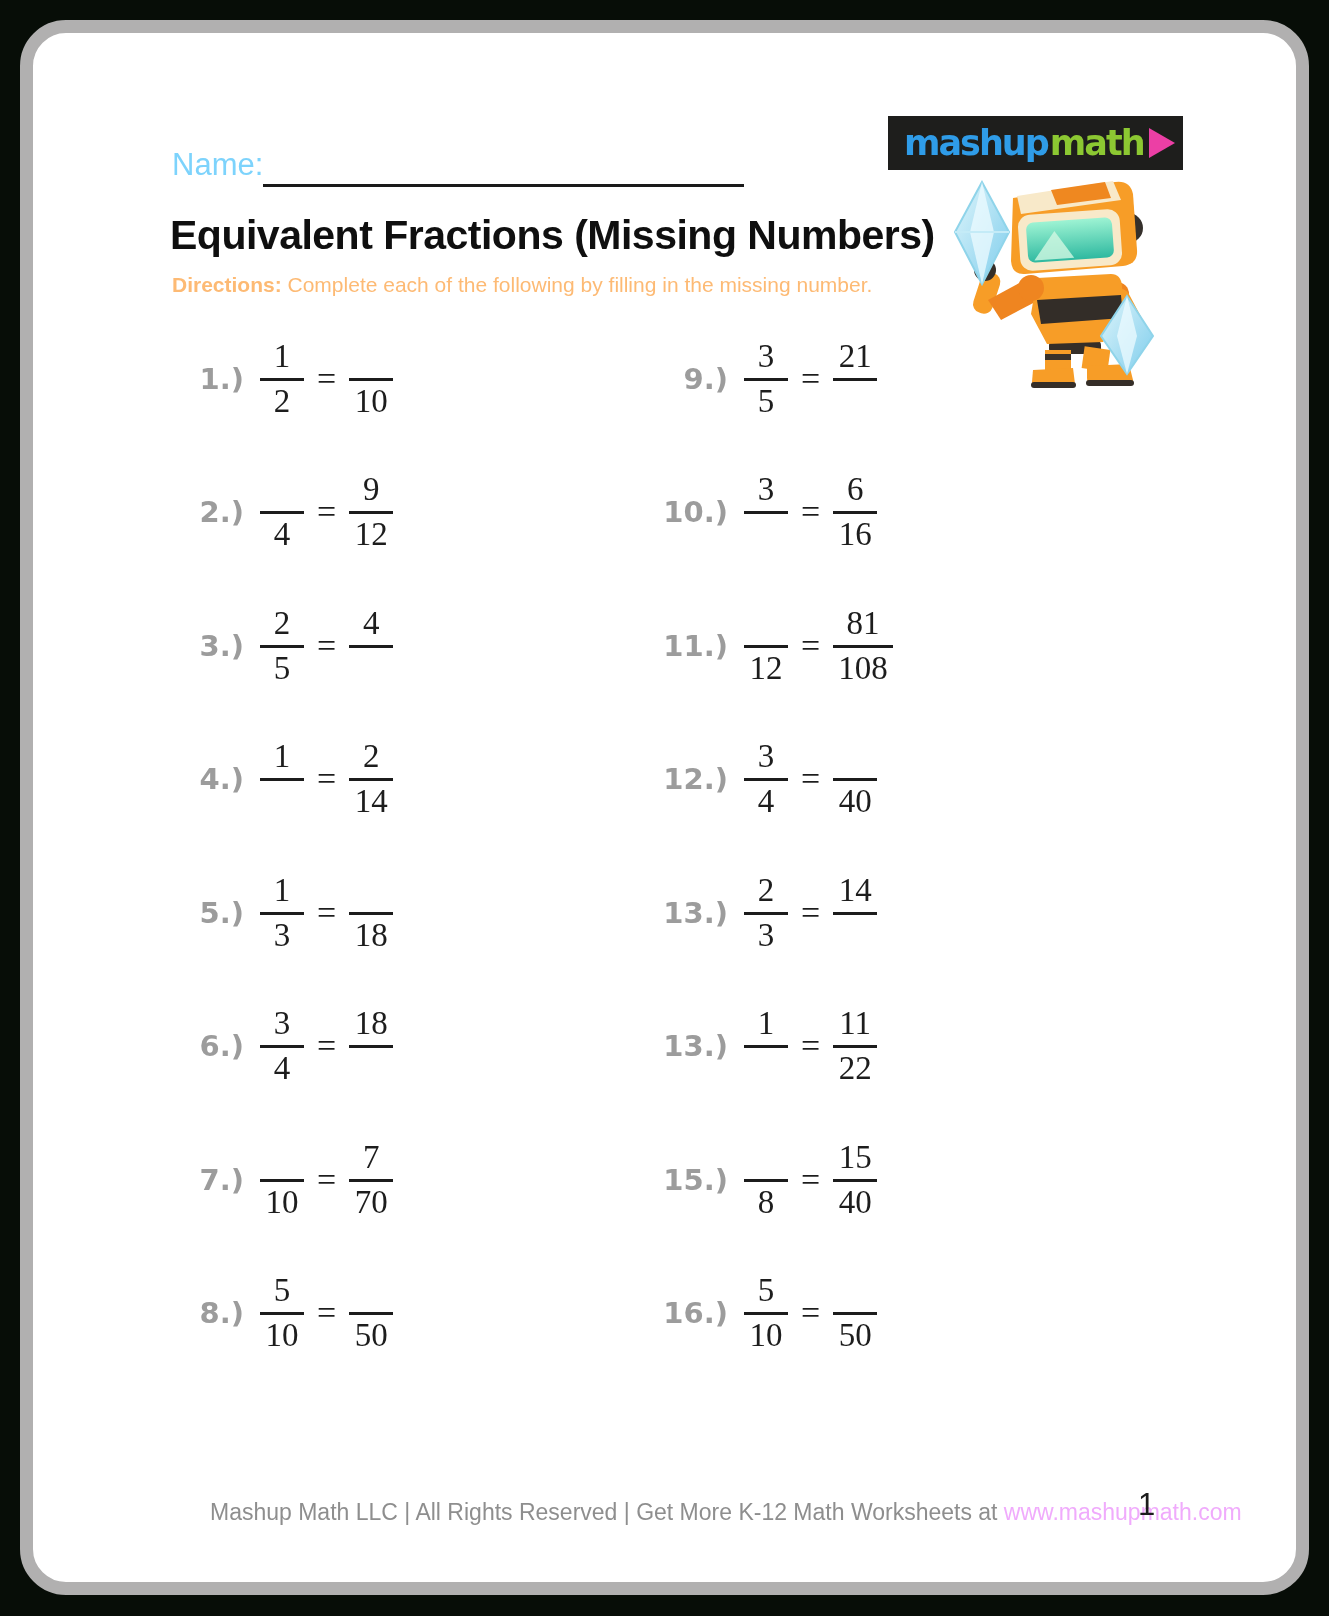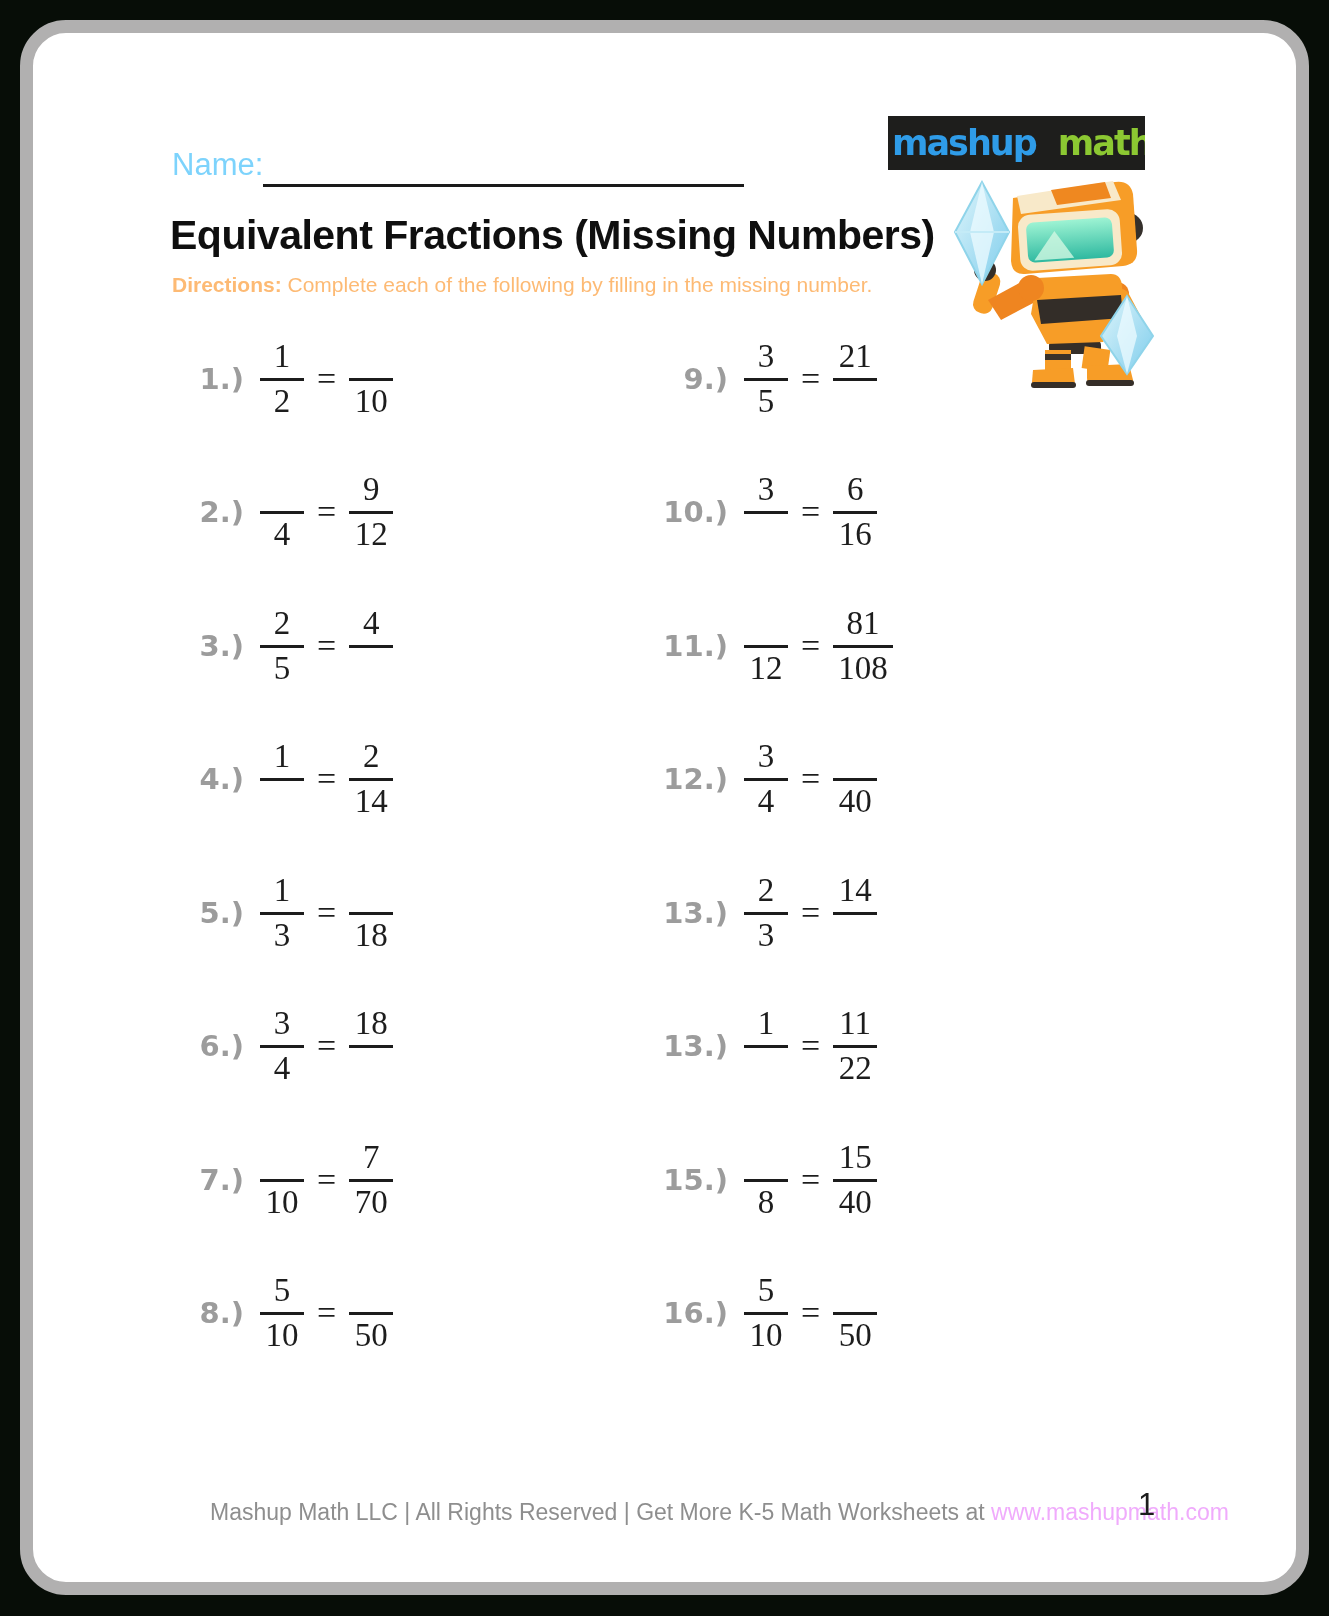--- a/index.html
+++ b/index.html
@@ -22,24 +22,23 @@
     border-bottom:3px solid #1a1a1a;
   }
   .title {
     position:absolute; left:170px; top:212px; margin:0; width:780px;
     font-size:41px; font-weight:800; letter-spacing:-0.5px; color:#0f0f0f;
   }
   .directions { position:absolute; left:172px; top:273px; margin:0; font-size:21px; color:#fdba74; }
   .directions b { font-weight:700; }
   
   .logo {
-    position:absolute; left:888px; top:116px; width:257px; height:54px;
-    display:flex; align-items:center; padding-left:4px; box-sizing:border-box;
+    position:absolute; left:888px; top:116px; width:295px; height:54px;
+    display:flex; align-items:center; padding-left:16px; box-sizing:border-box;
     overflow:hidden;
-    gap:20px;
   }
   .logo-word1 { font-family:"DejaVu Sans", sans-serif; font-weight:800; font-size:35px; letter-spacing:-2px; }
   .logo-word2 { font-family:"DejaVu Sans", sans-serif; font-weight:700; font-size:35px; letter-spacing:-2px; margin-left:2px; }
   .logo-triangle { width:0; height:0; border-top:15px solid transparent; border-bottom:15px solid transparent; margin-left:5px; }
   .robot { position:absolute; left:925px; top:168px; }
   
   .col { position:absolute; top:312px; }
   .col-left  { left:172px; width:460px; }
   .col-right { left:638px; width:520px; }
   .problem { display:flex; align-items:center; height:133.5px; }
@@ -317,16 +316,16 @@
           <span class="den">10</span>
         </span>
         <span class="eq">=</span>
         <span class="frac">
           <span class="num"></span>
           <span class="den">50</span>
         </span>
       </div>
     </div>
 
-  <div class="footer"><span>Mashup Math LLC | All Rights Reserved | Get More K-5 Math Worksheets at </span><span class="link">www.mashupmath.com</span></div>
+  <div class="footer"><span>Mashup Math LLC | All Rights Reserved | Get More K-12 Math Worksheets at </span><span class="link">www.mashupmath.com</span></div>
 
   <div class="page-number">1</div>
 </div>
 
 </body></html>

